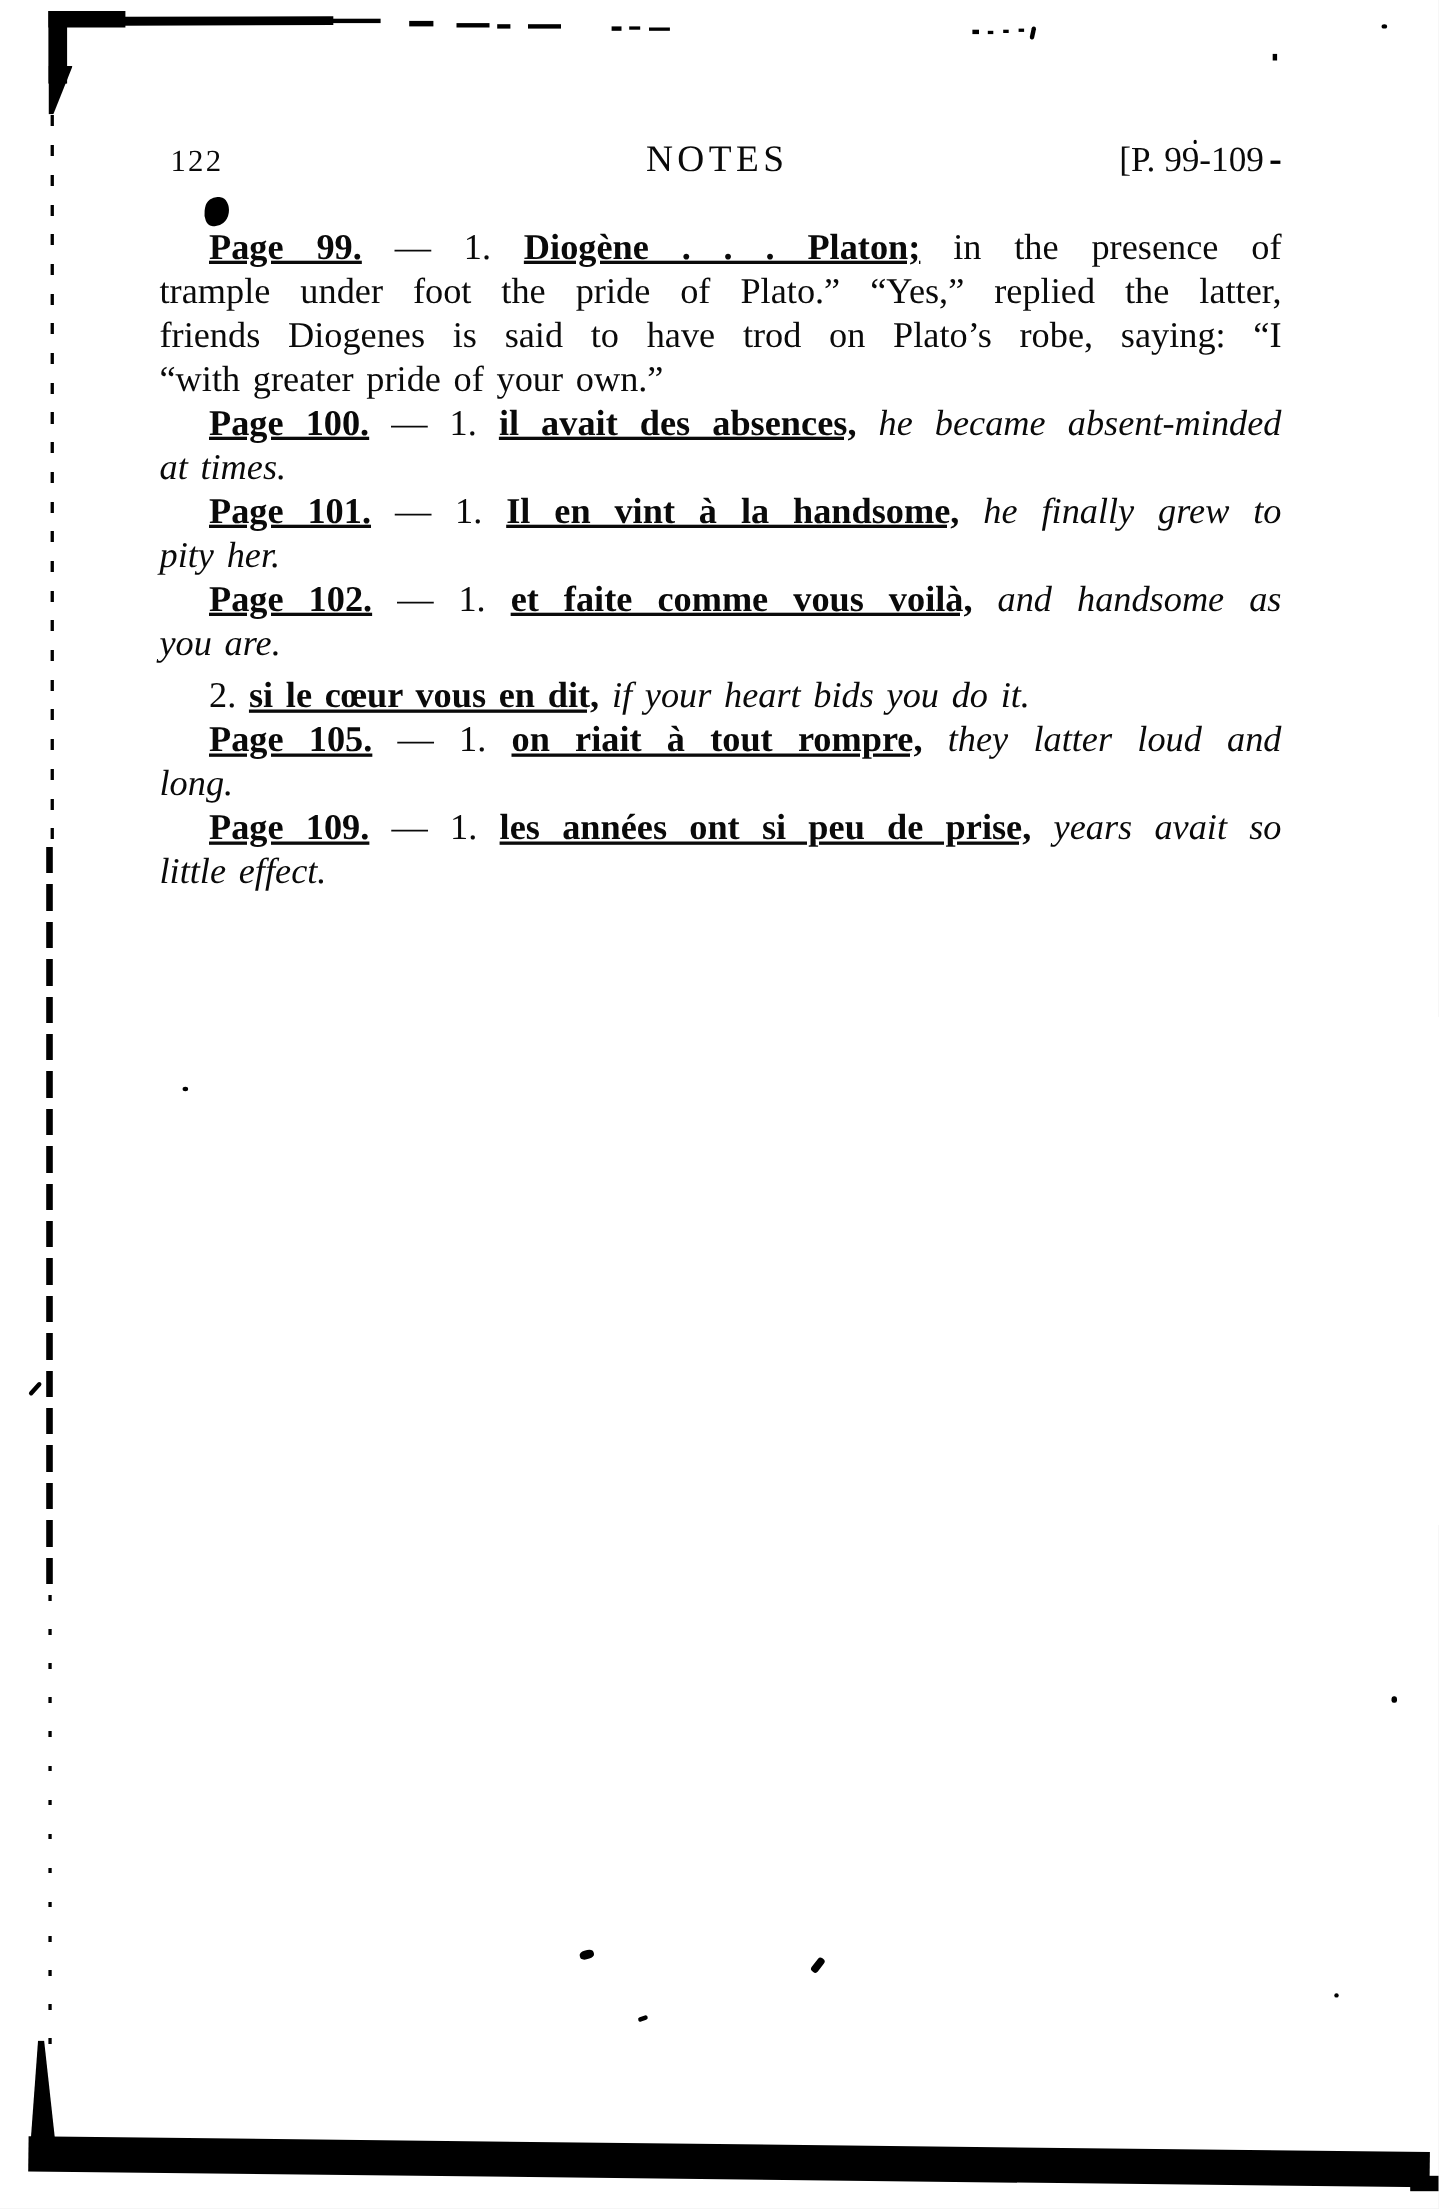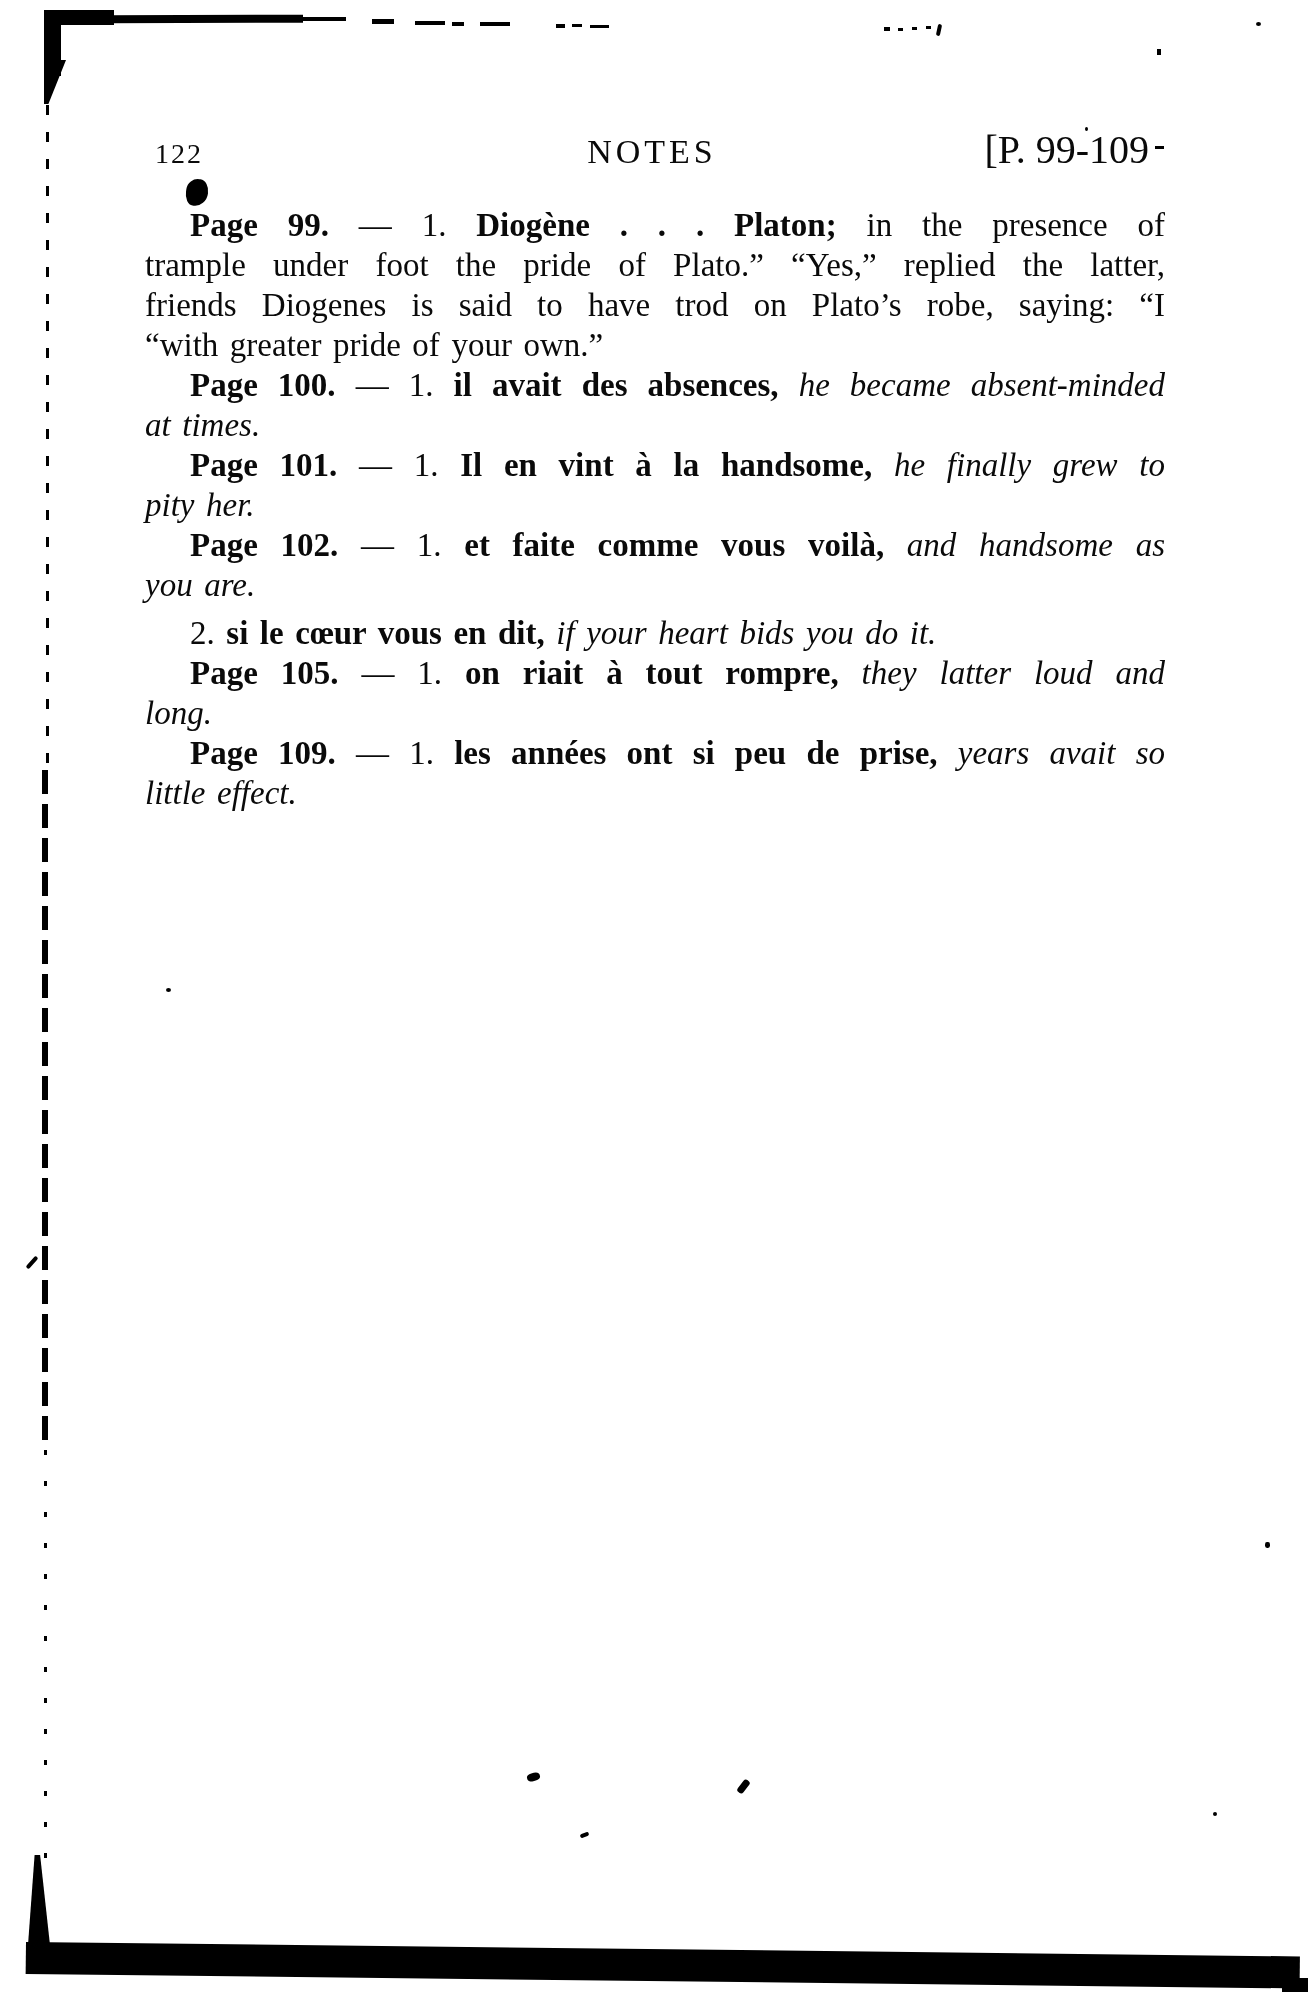--- a/index.html
+++ b/index.html
@@ -11,34 +11,34 @@
     font-family:"Liberation Serif","DejaVu Serif",serif;
     color:#0a0a0a;
   }
   
   .running-head{
     position:absolute;left:145px;top:126px;width:1020px;
     display:flex;align-items:baseline;
   }
   .hnum{flex:1;font-size:28px;letter-spacing:2px;padding-left:10px;}
   .htitle{flex:1;text-align:center;font-size:34px;letter-spacing:4px;}
-  .hrange{flex:1;text-align:right;font-size:40px;padding-right:16px;}
+  .hrange{flex:1;text-align:right;font-size:32px;padding-right:16px;}
   
   .text-block{
     position:absolute;left:145px;top:205px;width:1020px;
     font-size:33px;line-height:40px;word-spacing:0.10em;
   }
   .note{}
   .note:first-child{margin-top:0;}
   .note.sub{margin-top:8px;}
   .line{text-align:justify;}
   .line.just{text-align-last:justify;}
   .line.last{text-align-last:left;}
   .line.indent{text-indent:45px;}
-  .b{font-weight:bold;}
+  .b{font-weight:bold;text-decoration:underline;}
   .i{font-style:italic;}
   .r{font-style:normal;font-weight:normal;}
   
   .art{position:absolute;background:#000;}
   .corner-blob-a{left:44px;top:10px;width:70px;height:15px;}
   .corner-blob-b{left:44px;top:10px;width:17px;height:66px;}
   .corner-blob-c{left:44px;top:60px;width:22px;height:44px;clip-path:polygon(0 0,100% 0,20% 100%,0 100%);}
   .top-line{left:108px;top:15px;width:195px;height:8px;transform:rotate(-0.2deg);}
   .top-tail{left:300px;top:17px;width:46px;height:4px;}
   .d1{left:372px;top:19px;width:22px;height:5px;}

